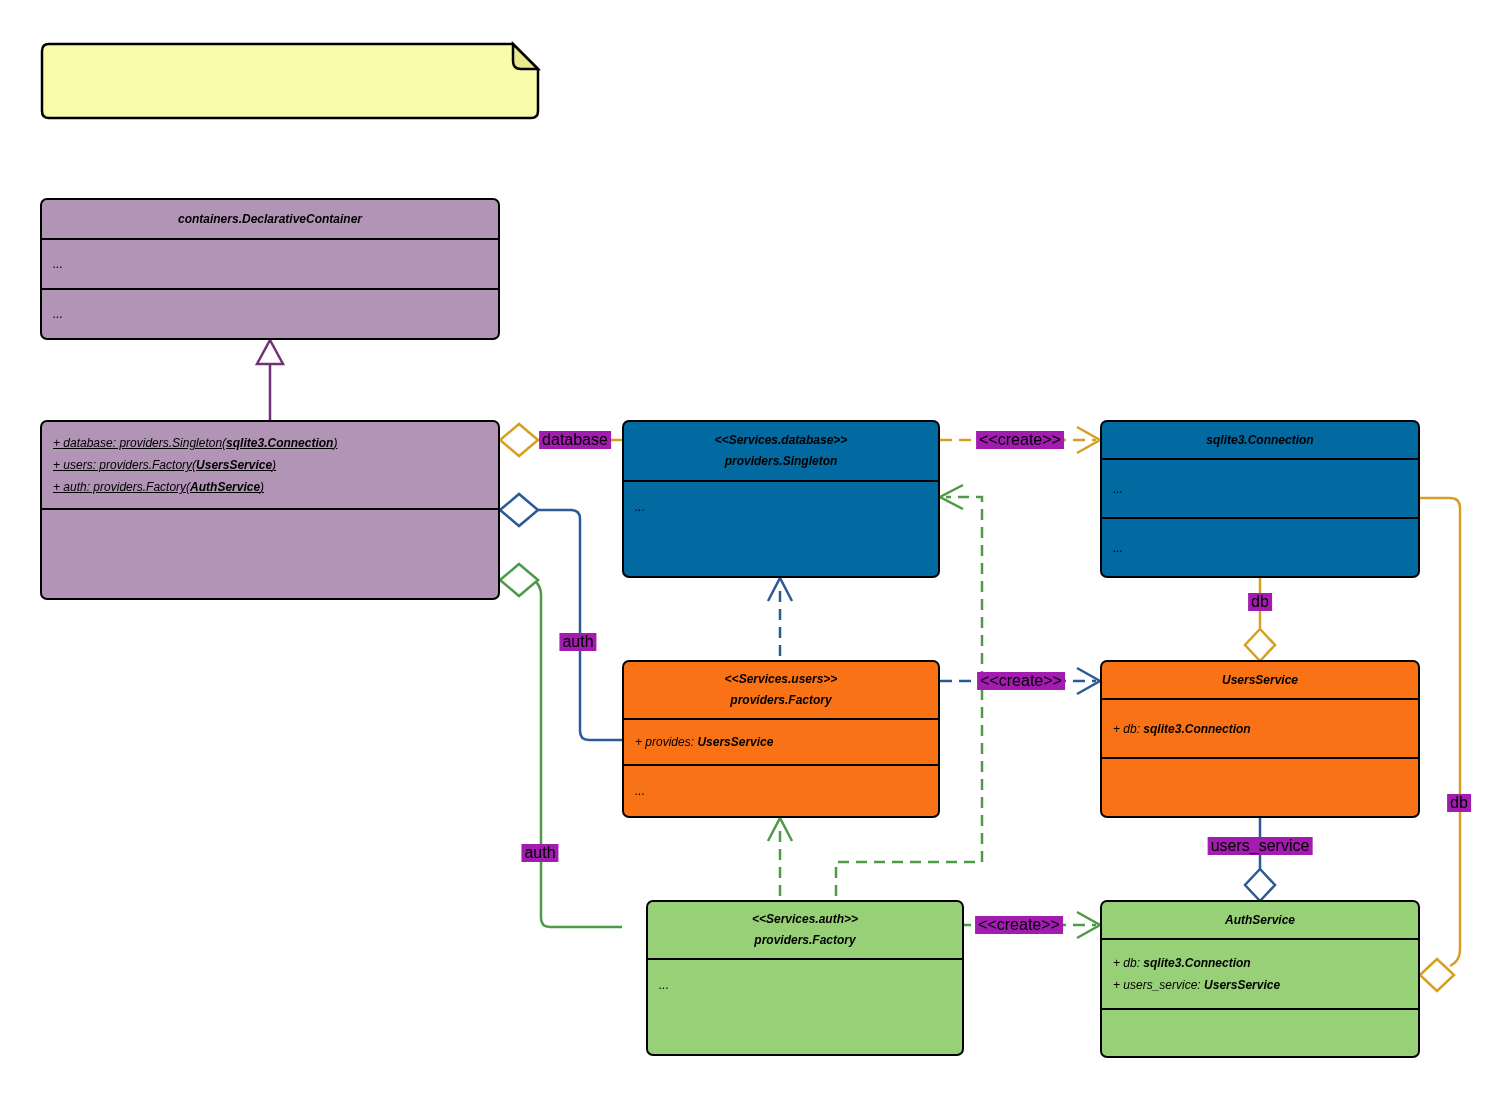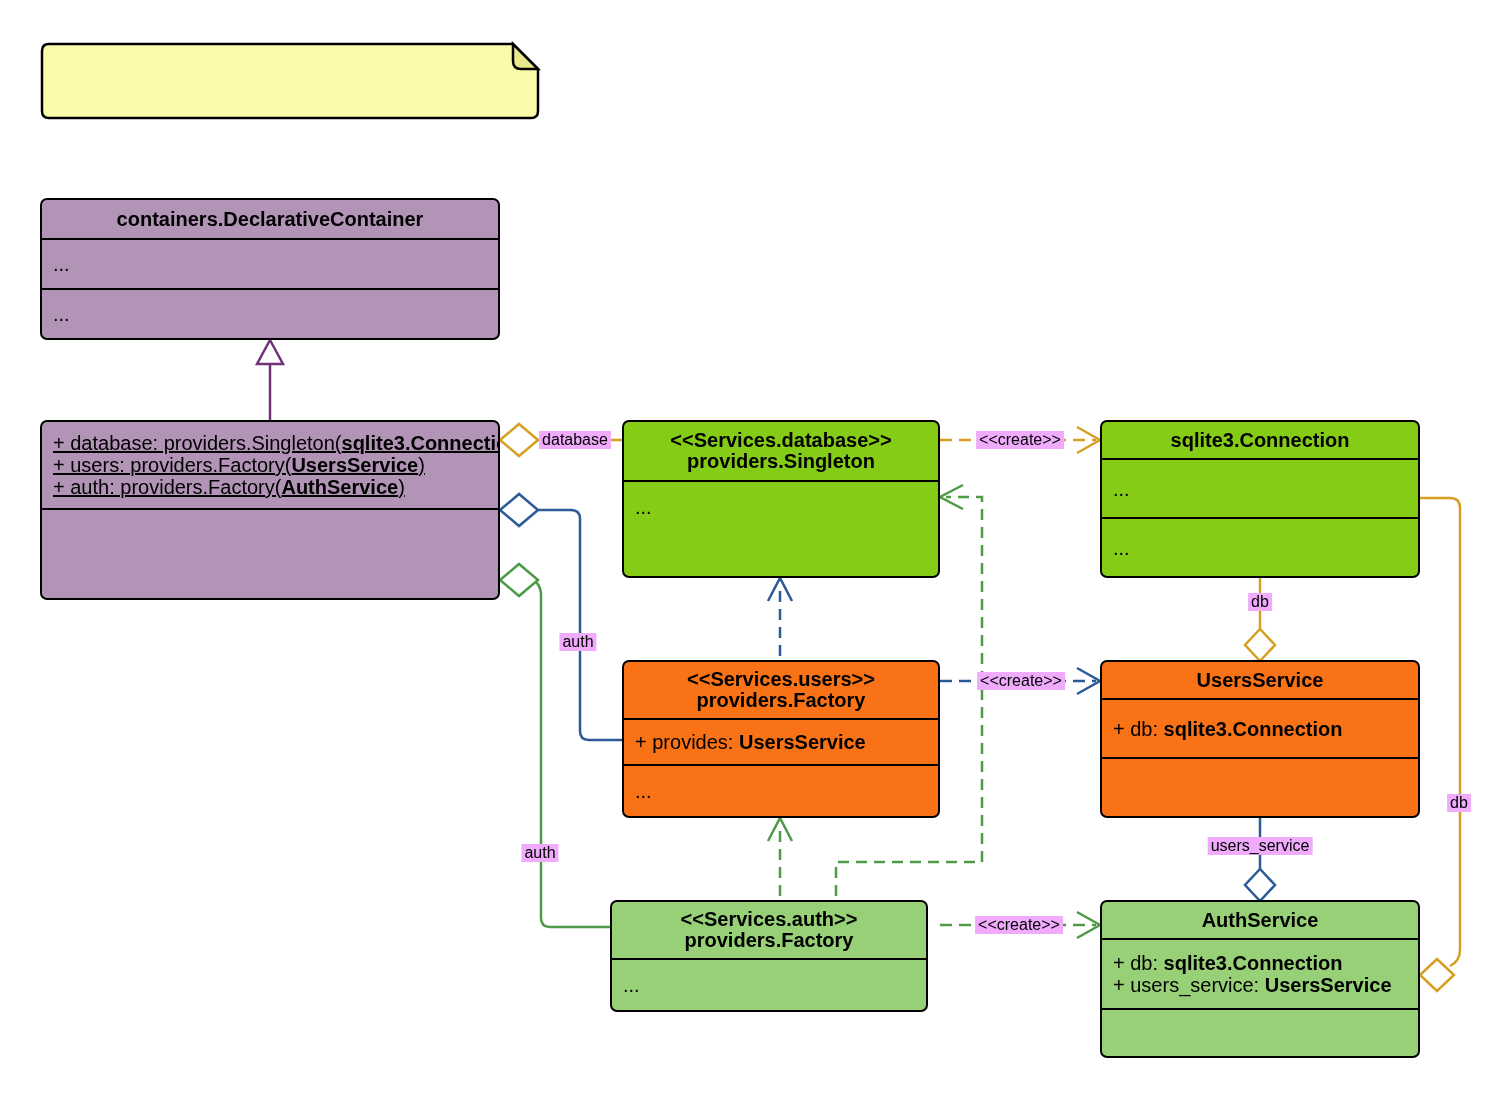--- a/index.html
+++ b/index.html
@@ -3,35 +3,35 @@
 <meta charset="utf-8">
 <style>
   html,body{margin:0;padding:0;background:#fff;}
   #canvas{position:relative;width:1510px;height:1100px;background:#fff;
           font-family:"Liberation Sans",sans-serif;color:#000;overflow:hidden;}
   #wires{position:absolute;left:0;top:0;z-index:0;}
 
   .box{position:absolute;border:2px solid #000;border-radius:7px;box-sizing:border-box;
        display:flex;flex-direction:column;z-index:1;overflow:hidden;}
   .box.purple{background:#B294B6;}
-  .box.yellow{background:#84cc16;}
+  .box.yellow{background:#0369a1;}
   .box.blue{background:#f97316;}
   .box.green{background:#97D077;}
 
   .sec{box-sizing:border-box;display:flex;flex-direction:column;justify-content:center;
-       align-items:flex-start;padding:2px 11px;font-size:20px;line-height:22px;}
+       align-items:flex-start;padding:2px 11px;font-size:12px;line-height:22px;font-style:italic;}
   .sec + .sec{border-top:2px solid #000;}
   .sec.title{align-items:center;text-align:center;font-weight:bold;padding:2px 4px;line-height:21px;}
   .u{text-decoration:underline;}
   .attr-line{white-space:nowrap;}
 
   .note-text{position:absolute;left:47px;top:54px;width:486px;z-index:1;
              font-size:16px;font-weight:bold;line-height:22px;}
 
-  .elabel{position:absolute;transform:translate(-50%,-50%);background:#f0abfc;
+  .elabel{position:absolute;transform:translate(-50%,-50%);background:#a21caf;
           padding:0 3px;font-size:16px;white-space:nowrap;z-index:2;}
 </style>
 </head>
 <body>
 
 <div id="canvas">
 
   <svg id="wires" width="1510" height="1100">
 
     <g>
@@ -147,21 +147,21 @@
   </div>
 
   <div class="box blue" style="left:1100px;top:660px;width:320px;height:158px">
     <div class="sec title" style="height:36px">UsersService</div>
     <div class="sec" style="height:59px">
       <div class="attr-line"><span>+ db: </span><b>sqlite3.Connection</b></div>
     </div>
     <div class="sec" style="height:59px"></div>
   </div>
 
-  <div class="box green" style="left:610px;top:900px;width:318px;height:112px">
+  <div class="box green" style="left:646px;top:900px;width:318px;height:156px">
     <div class="sec title" style="height:56px">
       <div>&lt;&lt;Services.auth&gt;&gt;</div>
       <div>providers.Factory</div>
     </div>
     <div class="sec" style="height:52px">...</div>
   </div>
 
   <div class="box green" style="left:1100px;top:900px;width:320px;height:158px">
     <div class="sec title" style="height:36px">AuthService</div>
     <div class="sec" style="height:70px">

